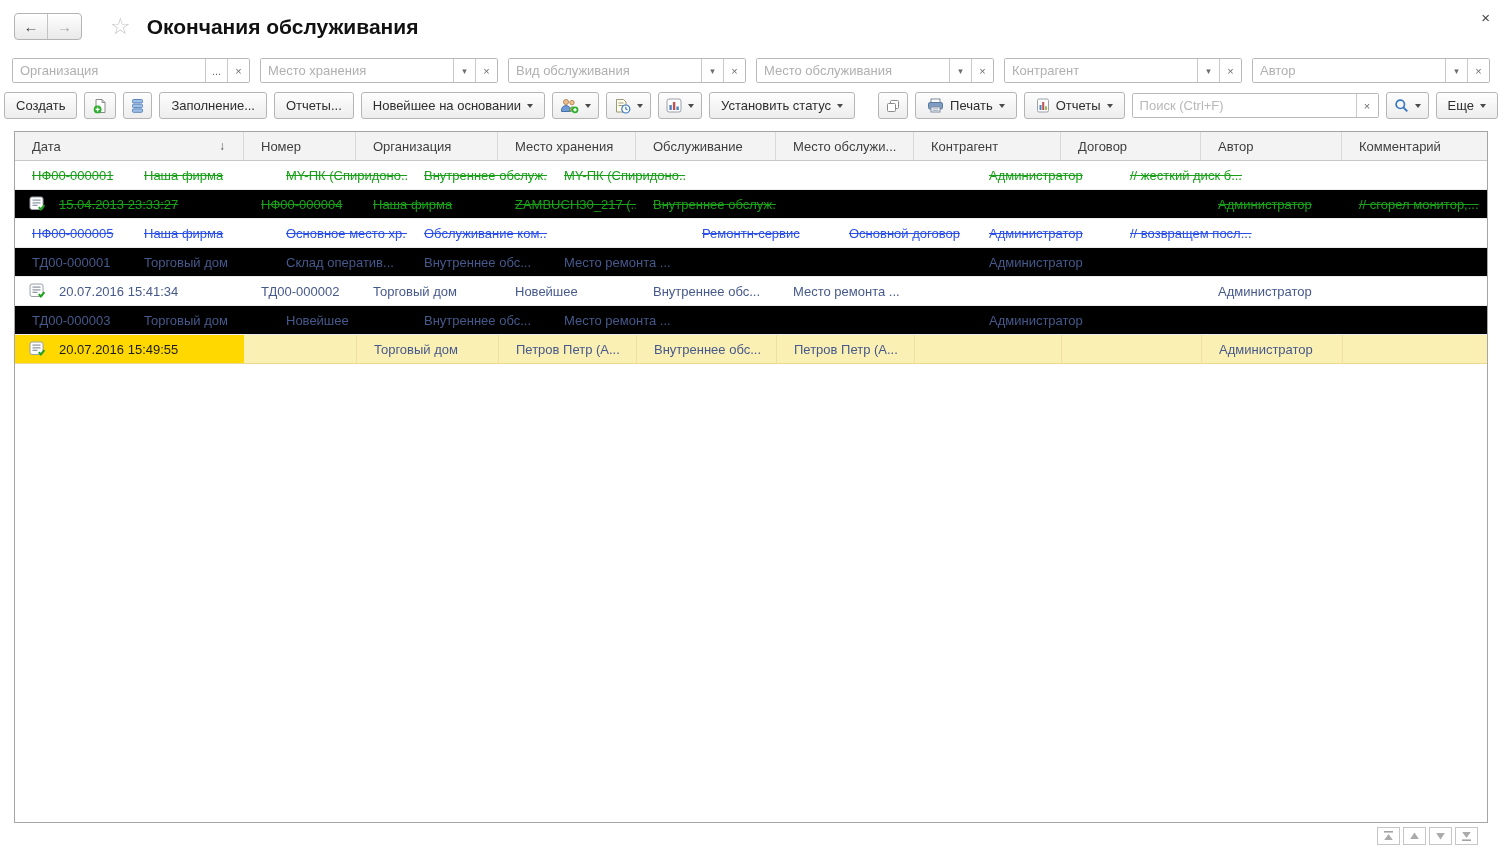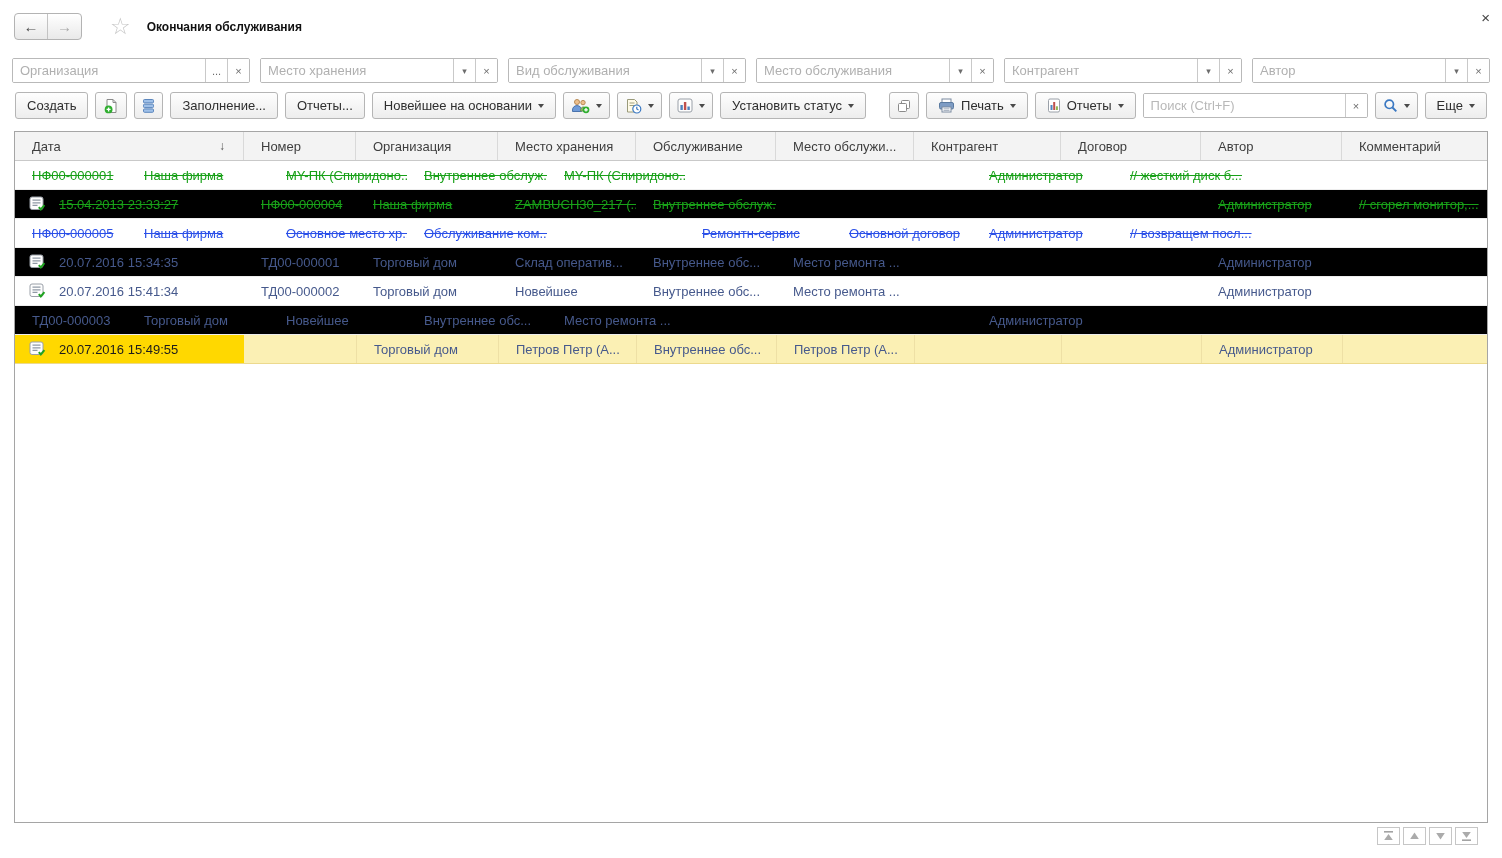--- a/index.html
+++ b/index.html
@@ -13,33 +13,33 @@
   html,body{width:1502px;height:858px;background:#fff;overflow:hidden;}
   body{font-family:"Liberation Sans","DejaVu Sans",sans-serif;font-size:13px;color:#333;position:relative;}
 
   
   .titlebar{display:flex;align-items:center;padding:9px 14px 0 14px;height:44px;position:relative;}
   .nav-group{display:flex;border:1px solid #b3b3b3;border-radius:4px;overflow:hidden;background:linear-gradient(#ffffff,#e9e9e9);height:27px;}
   .nav-btn{width:33px;display:flex;align-items:center;justify-content:center;font-size:15px;cursor:pointer;}
   .nav-btn.back{color:#4a4a4a;border-right:1px solid #c3c3c3;}
   .nav-btn.fwd{color:#a8a8a8;}
   .star{margin-left:28px;font-size:23px;color:#c6c6c6;line-height:1;cursor:pointer;}
-  .page-title{margin-left:16px;font-size:12px;font-weight:bold;color:#111;}
+  .page-title{margin-left:16px;font-size:21px;font-weight:bold;color:#111;}
   .win-close{position:absolute;right:12px;top:10px;font-size:15px;color:#444;cursor:pointer;line-height:1;}
 
   
   .filters{display:flex;gap:10px;padding:0 12px;margin-top:14px;}
   .filter{flex:1;display:flex;height:25px;border:1px solid #b9b9b9;border-radius:2px;background:#fff;overflow:hidden;}
   .filter input{flex:1;border:none;outline:none;padding:0 7px;font-size:13px;color:#333;min-width:0;font-family:inherit;}
   .filter input::placeholder{color:#b0b0b0;}
   .fbtn{width:22px;display:flex;align-items:center;justify-content:center;border-left:1px solid #c9c9c9;color:#6c6c6c;font-size:11px;cursor:pointer;background:#fff;}
   .fbtn.dd{font-size:9px;}
 
   
-  .toolbar{display:flex;align-items:center;gap:7px;padding:0 15px;margin-top:9px;height:27px;}
+  .toolbar{display:flex;align-items:center;gap:7px;padding:0 4px;margin-top:9px;height:27px;}
   .tbtn{display:inline-flex;align-items:center;gap:6px;height:27px;padding:0 11px;border:1px solid #b5b5b5;border-radius:3px;background:linear-gradient(#fefefe,#ededed);color:#2e2e2e;font-size:13px;cursor:pointer;white-space:nowrap;}
   .tbtn.icon-only{padding:0 7px;}
   .caret{width:0;height:0;border-left:3.5px solid transparent;border-right:3.5px solid transparent;border-top:4px solid #4a4a4a;display:inline-block;}
   .gap-lg{margin-left:16px;}
   .searchbox{margin-left:auto;display:flex;width:250px;height:25px;border:1px solid #b9b9b9;border-radius:2px;background:#fff;overflow:hidden;}
   .searchbox input{flex:1;border:none;outline:none;padding:0 7px;color:#333;font-size:13px;min-width:0;font-family:inherit;}
   .searchbox input::placeholder{color:#b8b8b8;}
   svg{display:block;}
 
   
@@ -353,28 +353,20 @@
           <span>Основной договор</span>
         </div>
         <div class="g-cell" style="width: 141px;">
           <span>Администратор</span>
         </div>
         <div class="g-cell">
           <span>// возвращем посл...</span>
         </div>
       </div>
       <div class="g-row  stripe">
-        <div class="g-cell first" style="width: 229px;">
-          <svg class="doc-ic" width="17" height="16" viewBox="0 0 17 16">
-    <rect x="1" y="1" width="13" height="12.5" rx="2" fill="#fdfdfd" stroke="#9aa0a8"></rect>
-    <path d="M3.5 4.2h8M3.5 6.8h8M3.5 9.4h5" stroke="#9099a5" stroke-width="1.2" fill="none"></path>
-    <path d="M9.8 11.2l2 2.3 3.6-4.3" stroke="#1fa31f" stroke-width="2" fill="none"></path>
-  </svg>
-          <span>20.07.2016 15:34:35</span>
-        </div>
         <div class="g-cell n2" style="width: 112px;">
           <span>ТД00-000001</span>
         </div>
         <div class="g-cell" style="width: 142px;">
           <span>Торговый дом</span>
         </div>
         <div class="g-cell" style="width: 138px;">
           <span>Склад оператив...</span>
         </div>
         <div class="g-cell" style="width: 140px;">

